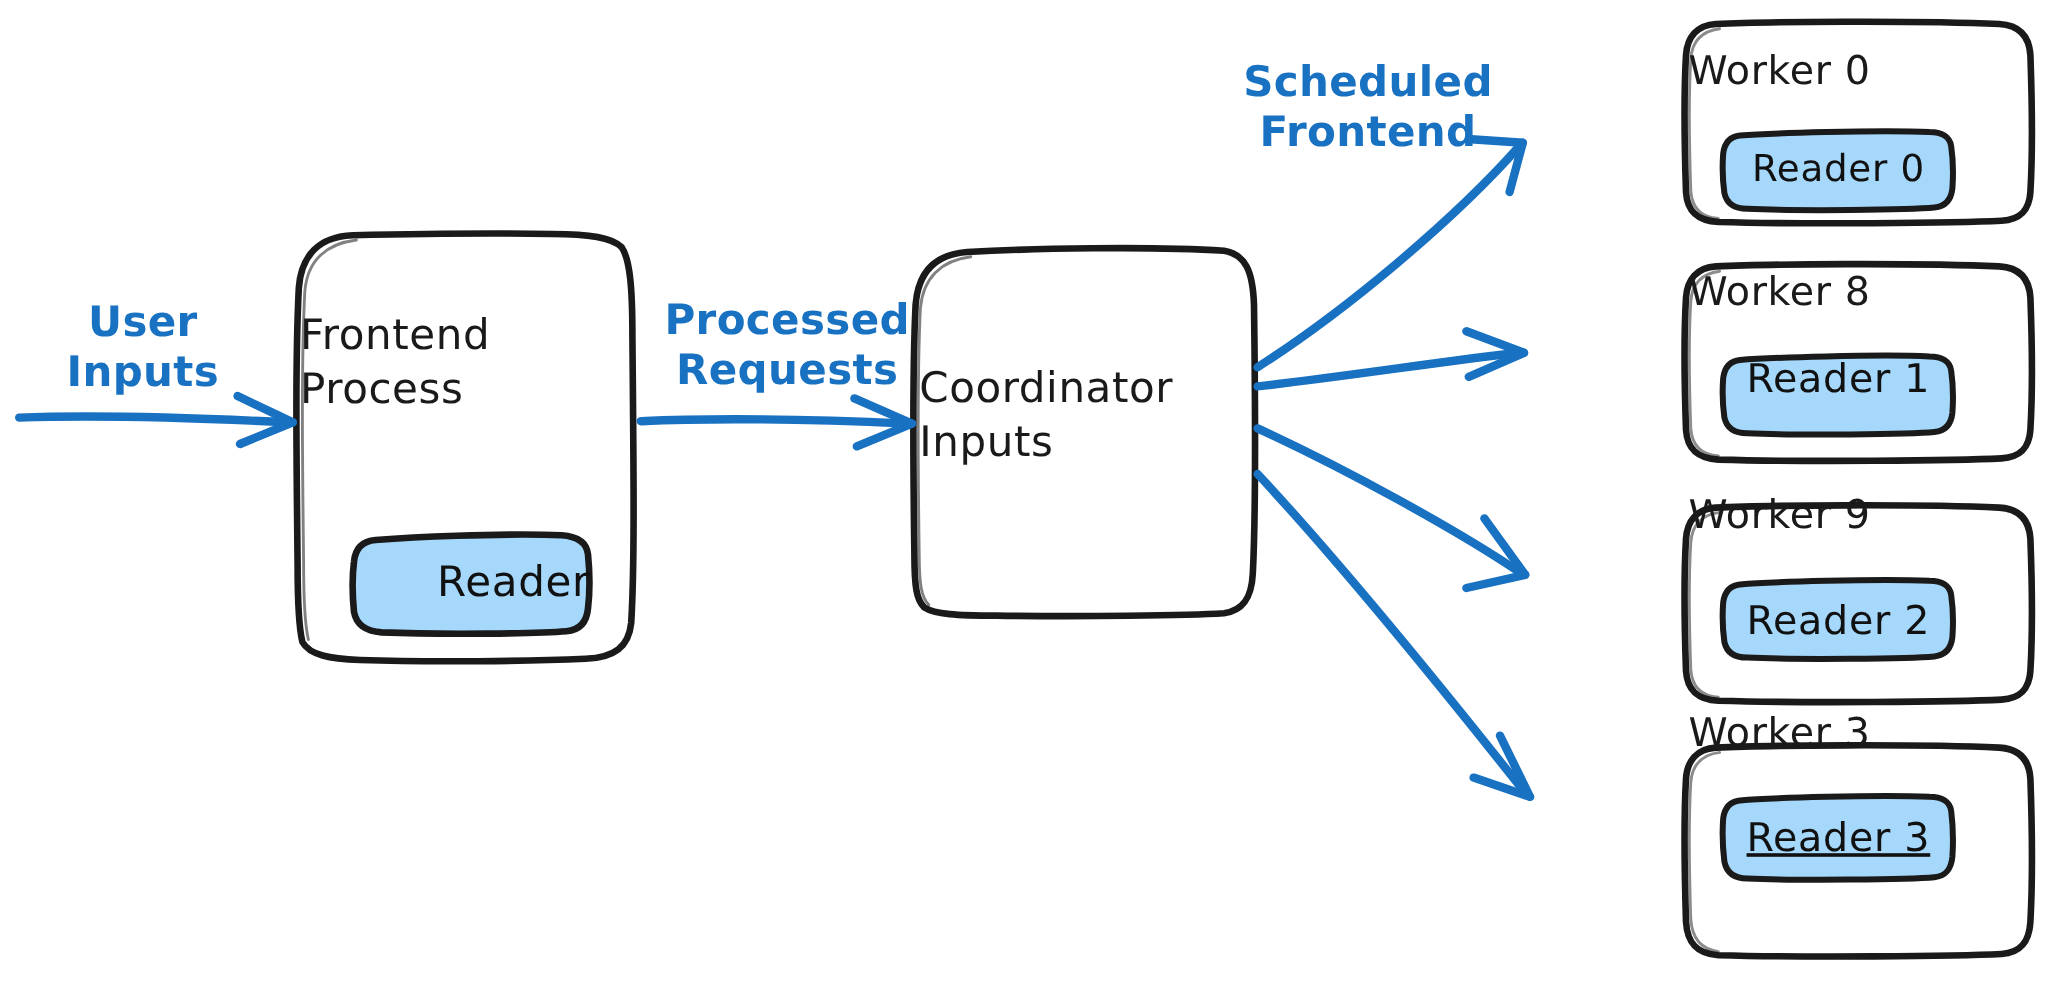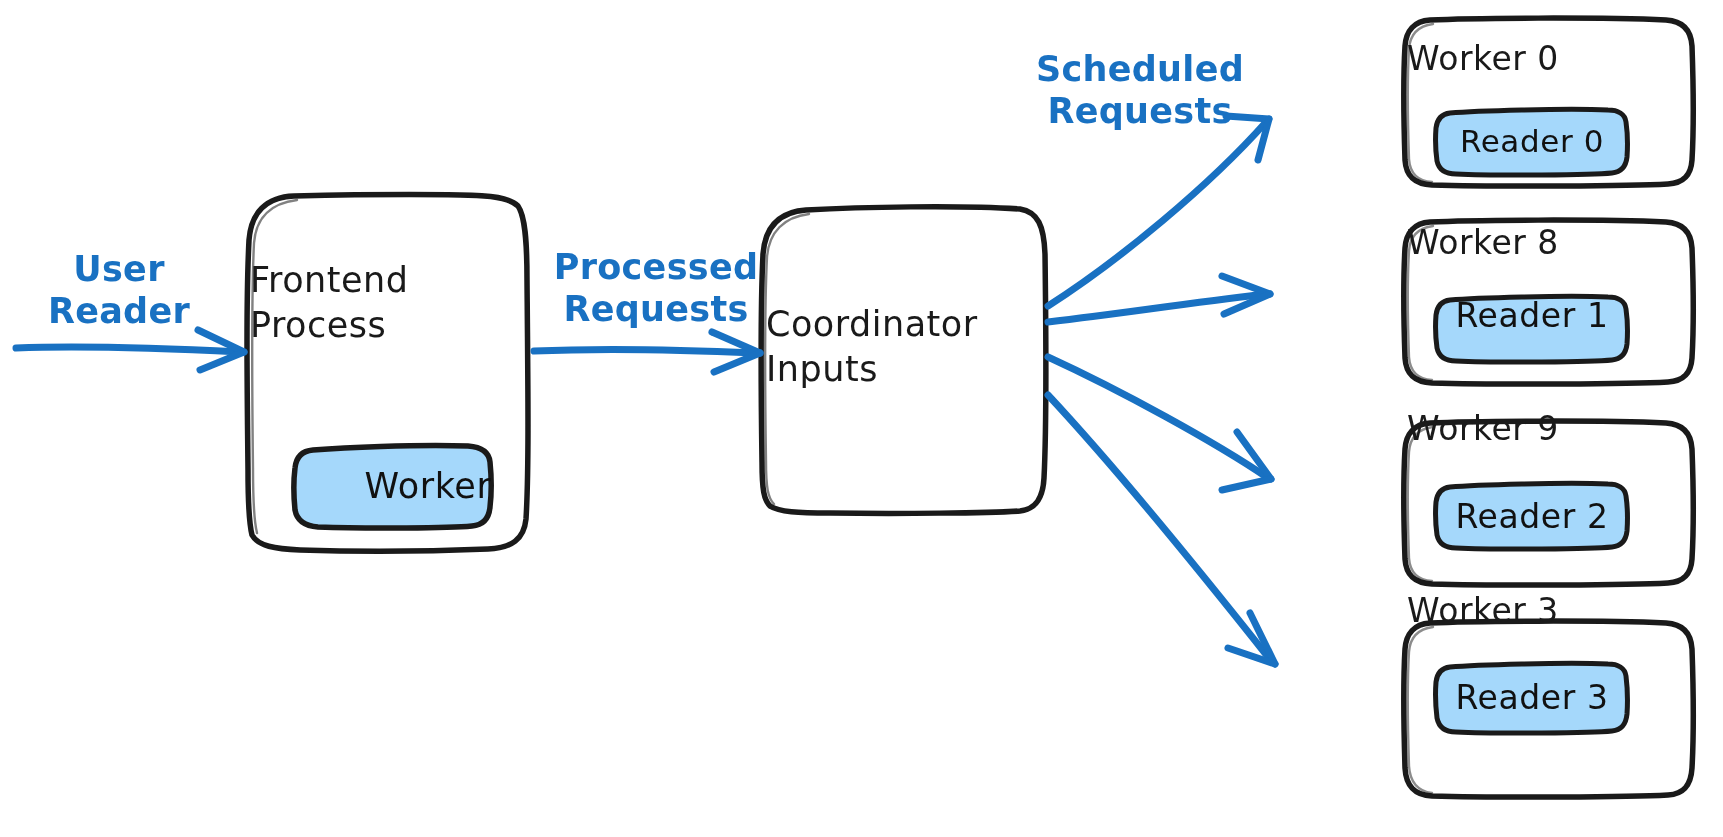--- a/index.html
+++ b/index.html
@@ -226,47 +226,47 @@
     </g>
 
     <g>
       <path d="M1048 395 C1118 470 1215 590 1272 662" fill="none" stroke="#1971c2" stroke-width="7" stroke-linecap="round"></path>
       <path d="M1250 613 L1275 664" fill="none" stroke="#1971c2" stroke-width="7" stroke-linecap="round"></path>
       <path d="M1228 648 L1275 664" fill="none" stroke="#1971c2" stroke-width="7" stroke-linecap="round"></path>
     </g>
   </svg>
 
   <div class="edge-label" style="left:24px; top:248px; width:190px; font-size:35px;">User
-Reader</div>
+Inputs</div>
 
   <div class="node-label" style="left:250px; top:258px; width:280px; font-size:35px;">Frontend
 Process</div>
 
-  <div class="inner-label" style="left:328px; top:466px; width:200px; font-size:35px;">Worker</div>
+  <div class="inner-label" style="left:328px; top:466px; width:200px; font-size:35px;">Reader</div>
 
   <div class="edge-label" style="left:546px; top:246px; width:220px; font-size:35px;">Processed
 Requests</div>
 
   <div class="node-label" style="left:766px; top:302px; width:280px; font-size:35px;">Coordinator
 Inputs</div>
 
   <div class="edge-label" style="left:1030px; top:48px; width:220px; font-size:35px;">Scheduled
-Requests</div>
+Frontend</div>
 
   <div class="node-label" style="left:1407px; top:38px; width:284px; font-size:33px;">Worker 0</div>
   <div class="inner-label" style="left:1436px; top:123px; width:192px; font-size:31px;">Reader 0</div>
 
   <div class="node-label" style="left:1407px; top:222px; width:284px; font-size:33px;">Worker 8</div>
   <div class="inner-label" style="left:1436px; top:296px; width:192px; font-size:33px;">Reader 1</div>
 
   <div class="node-label" style="left:1407px; top:408px; width:284px; font-size:33px;">Worker 9</div>
   <div class="inner-label" style="left:1436px; top:497px; width:192px; font-size:33px;">Reader 2</div>
 
   <div class="node-label" style="left:1407px; top:590px; width:284px; font-size:33px;">Worker 3</div>
-  <div class="inner-label" style="left:1436px; top:678px; width:192px; font-size:33px;">Reader 3</div>
+  <div class="inner-label" style="left:1436px; top:678px; width:192px; font-size:33px;text-decoration:underline;">Reader 3</div>
 
   <div class="hit" style="left:248px; top:195px; width:282px; height:356px;"></div>
   <div class="hit" style="left:295px; top:445px; width:198px; height:84px;"></div>
   <div class="hit" style="left:762px; top:208px; width:284px; height:306px;"></div>
 
   <div class="hit" style="left:1405px; top:18px; width:288px; height:169px;"></div>
   <div class="hit" style="left:1436px; top:108px; width:192px; height:68px;"></div>
 
   <div class="hit" style="left:1405px; top:220px; width:288px; height:165px;"></div>
   <div class="hit" style="left:1436px; top:295px; width:192px; height:68px;"></div>

